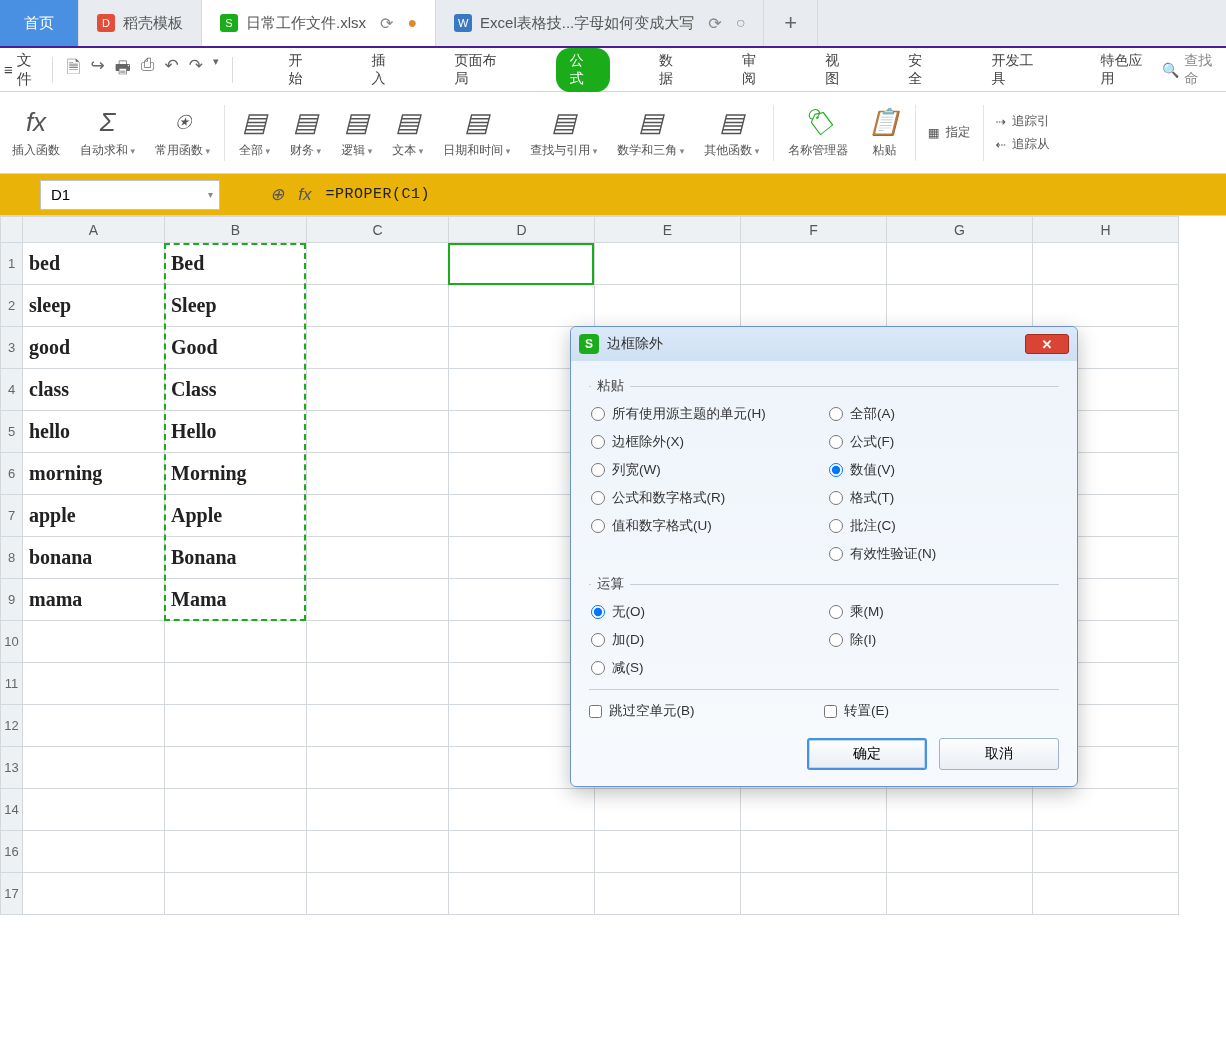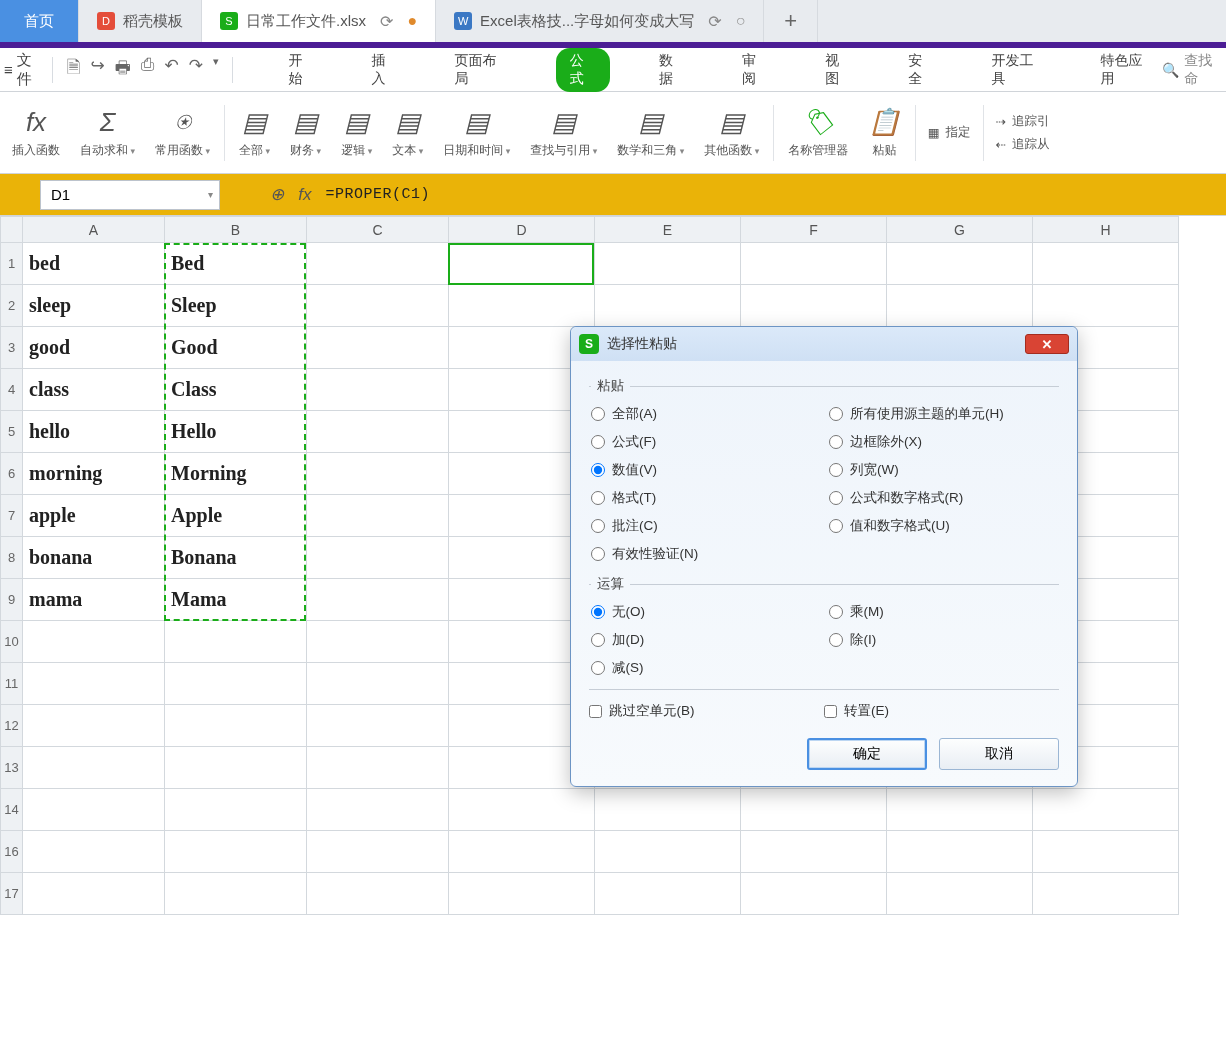--- a/index.html
+++ b/index.html
@@ -1,19 +1,19 @@
 <!DOCTYPE html>
 <html><head>
 <meta charset="utf-8">
 <style>
 * { box-sizing: border-box; margin: 0; padding: 0; }
 body { font-family: "Microsoft YaHei", Arial, sans-serif; font-size: 13px; background: #fff; overflow: hidden; width: 1226px; height: 1064px; position: relative; }
 
 
-.tabbar { display: flex; height: 48px; background: #e8ebef; border-bottom: 6px solid #4c1d95; align-items: stretch; }
+.tabbar { display: flex; height: 48px; background: #e8ebef; border-bottom: 2px solid #4c1d95; align-items: stretch; }
 .tab { display: flex; align-items: center; padding: 0 18px; gap: 8px; border-right: 1px solid #d6dadf; color: #555; font-size: 15px; cursor: pointer; }
 .tab.home { background: #4a90e2; color: #fff; font-weight: 500; padding: 0 24px; }
 .tab.active { background: #fff; }
 .tab .icon { width: 18px; height: 18px; display: inline-flex; align-items: center; justify-content: center; }
 .tab .closer { margin-left: 6px; color: #888; font-size: 16px; }
 .tab.new { padding: 0 20px; font-size: 22px; color: #666; }
 
 
 .menubar { display: flex; height: 44px; align-items: center; border-bottom: 1px solid #d0d4d9; padding: 0 4px; gap: 2px; }
 .menubar .sep { width: 1px; height: 26px; background: #d8dce1; margin: 0 6px; }
@@ -419,30 +419,56 @@
         </tr>
       </tbody>
 </table>
 <div class="copy-marquee" style="left:164px; top:27px; width:142px; height:378px;"></div>
 <div class="active-cell" style="left:448px; top:27px; width:146px; height:42px;"></div>
 </div>
 
 <div class="dialog">
   <div class="dlg-title">
     <span class="app">S</span>
-    <span class="ttl">选择性粘贴</span>
+    <span class="ttl">边框除外</span>
     <span class="close">✕</span>
   </div>
   <div class="dlg-body">
     <fieldset>
       <legend>粘贴</legend>
       <div class="opt-grid">
         <div>
           <div class="opt">
               <input type="radio" name="p" style="">
+              <span>所有使用源主题的单元(H)</span>
+            </div>
+          <div style="height:10px"></div>
+          <div class="opt">
+              <input type="radio" name="p" style="">
+              <span>边框除外(X)</span>
+            </div>
+          <div style="height:10px"></div>
+          <div class="opt">
+              <input type="radio" name="p" style="">
+              <span>列宽(W)</span>
+            </div>
+          <div style="height:10px"></div>
+          <div class="opt">
+              <input type="radio" name="p" style="">
+              <span>公式和数字格式(R)</span>
+            </div>
+          <div style="height:10px"></div>
+          <div class="opt">
+              <input type="radio" name="p" style="">
+              <span>值和数字格式(U)</span>
+            </div>
+        </div>
+        <div>
+          <div class="opt">
+              <input type="radio" name="p" style="">
               <span>全部(A)</span>
             </div>
           <div style="height:10px"></div>
           <div class="opt">
               <input type="radio" name="p" style="">
               <span>公式(F)</span>
             </div>
           <div style="height:10px"></div>
           <div class="opt">
               <input type="radio" name="p" checked="" style="">
@@ -455,46 +481,20 @@
             </div>
           <div style="height:10px"></div>
           <div class="opt">
               <input type="radio" name="p" style="">
               <span>批注(C)</span>
             </div>
           <div style="height:10px"></div>
           <div class="opt">
               <input type="radio" name="p" style="">
               <span>有效性验证(N)</span>
-            </div>
-        </div>
-        <div>
-          <div class="opt">
-              <input type="radio" name="p" style="">
-              <span>所有使用源主题的单元(H)</span>
-            </div>
-          <div style="height:10px"></div>
-          <div class="opt">
-              <input type="radio" name="p" style="">
-              <span>边框除外(X)</span>
-            </div>
-          <div style="height:10px"></div>
-          <div class="opt">
-              <input type="radio" name="p" style="">
-              <span>列宽(W)</span>
-            </div>
-          <div style="height:10px"></div>
-          <div class="opt">
-              <input type="radio" name="p" style="">
-              <span>公式和数字格式(R)</span>
-            </div>
-          <div style="height:10px"></div>
-          <div class="opt">
-              <input type="radio" name="p" style="">
-              <span>值和数字格式(U)</span>
             </div>
         </div>
       </div>
     </fieldset>
     <fieldset>
       <legend>运算</legend>
       <div class="opt-grid">
         <div>
           <div class="opt">
               <input type="radio" name="o" checked="" style="">

